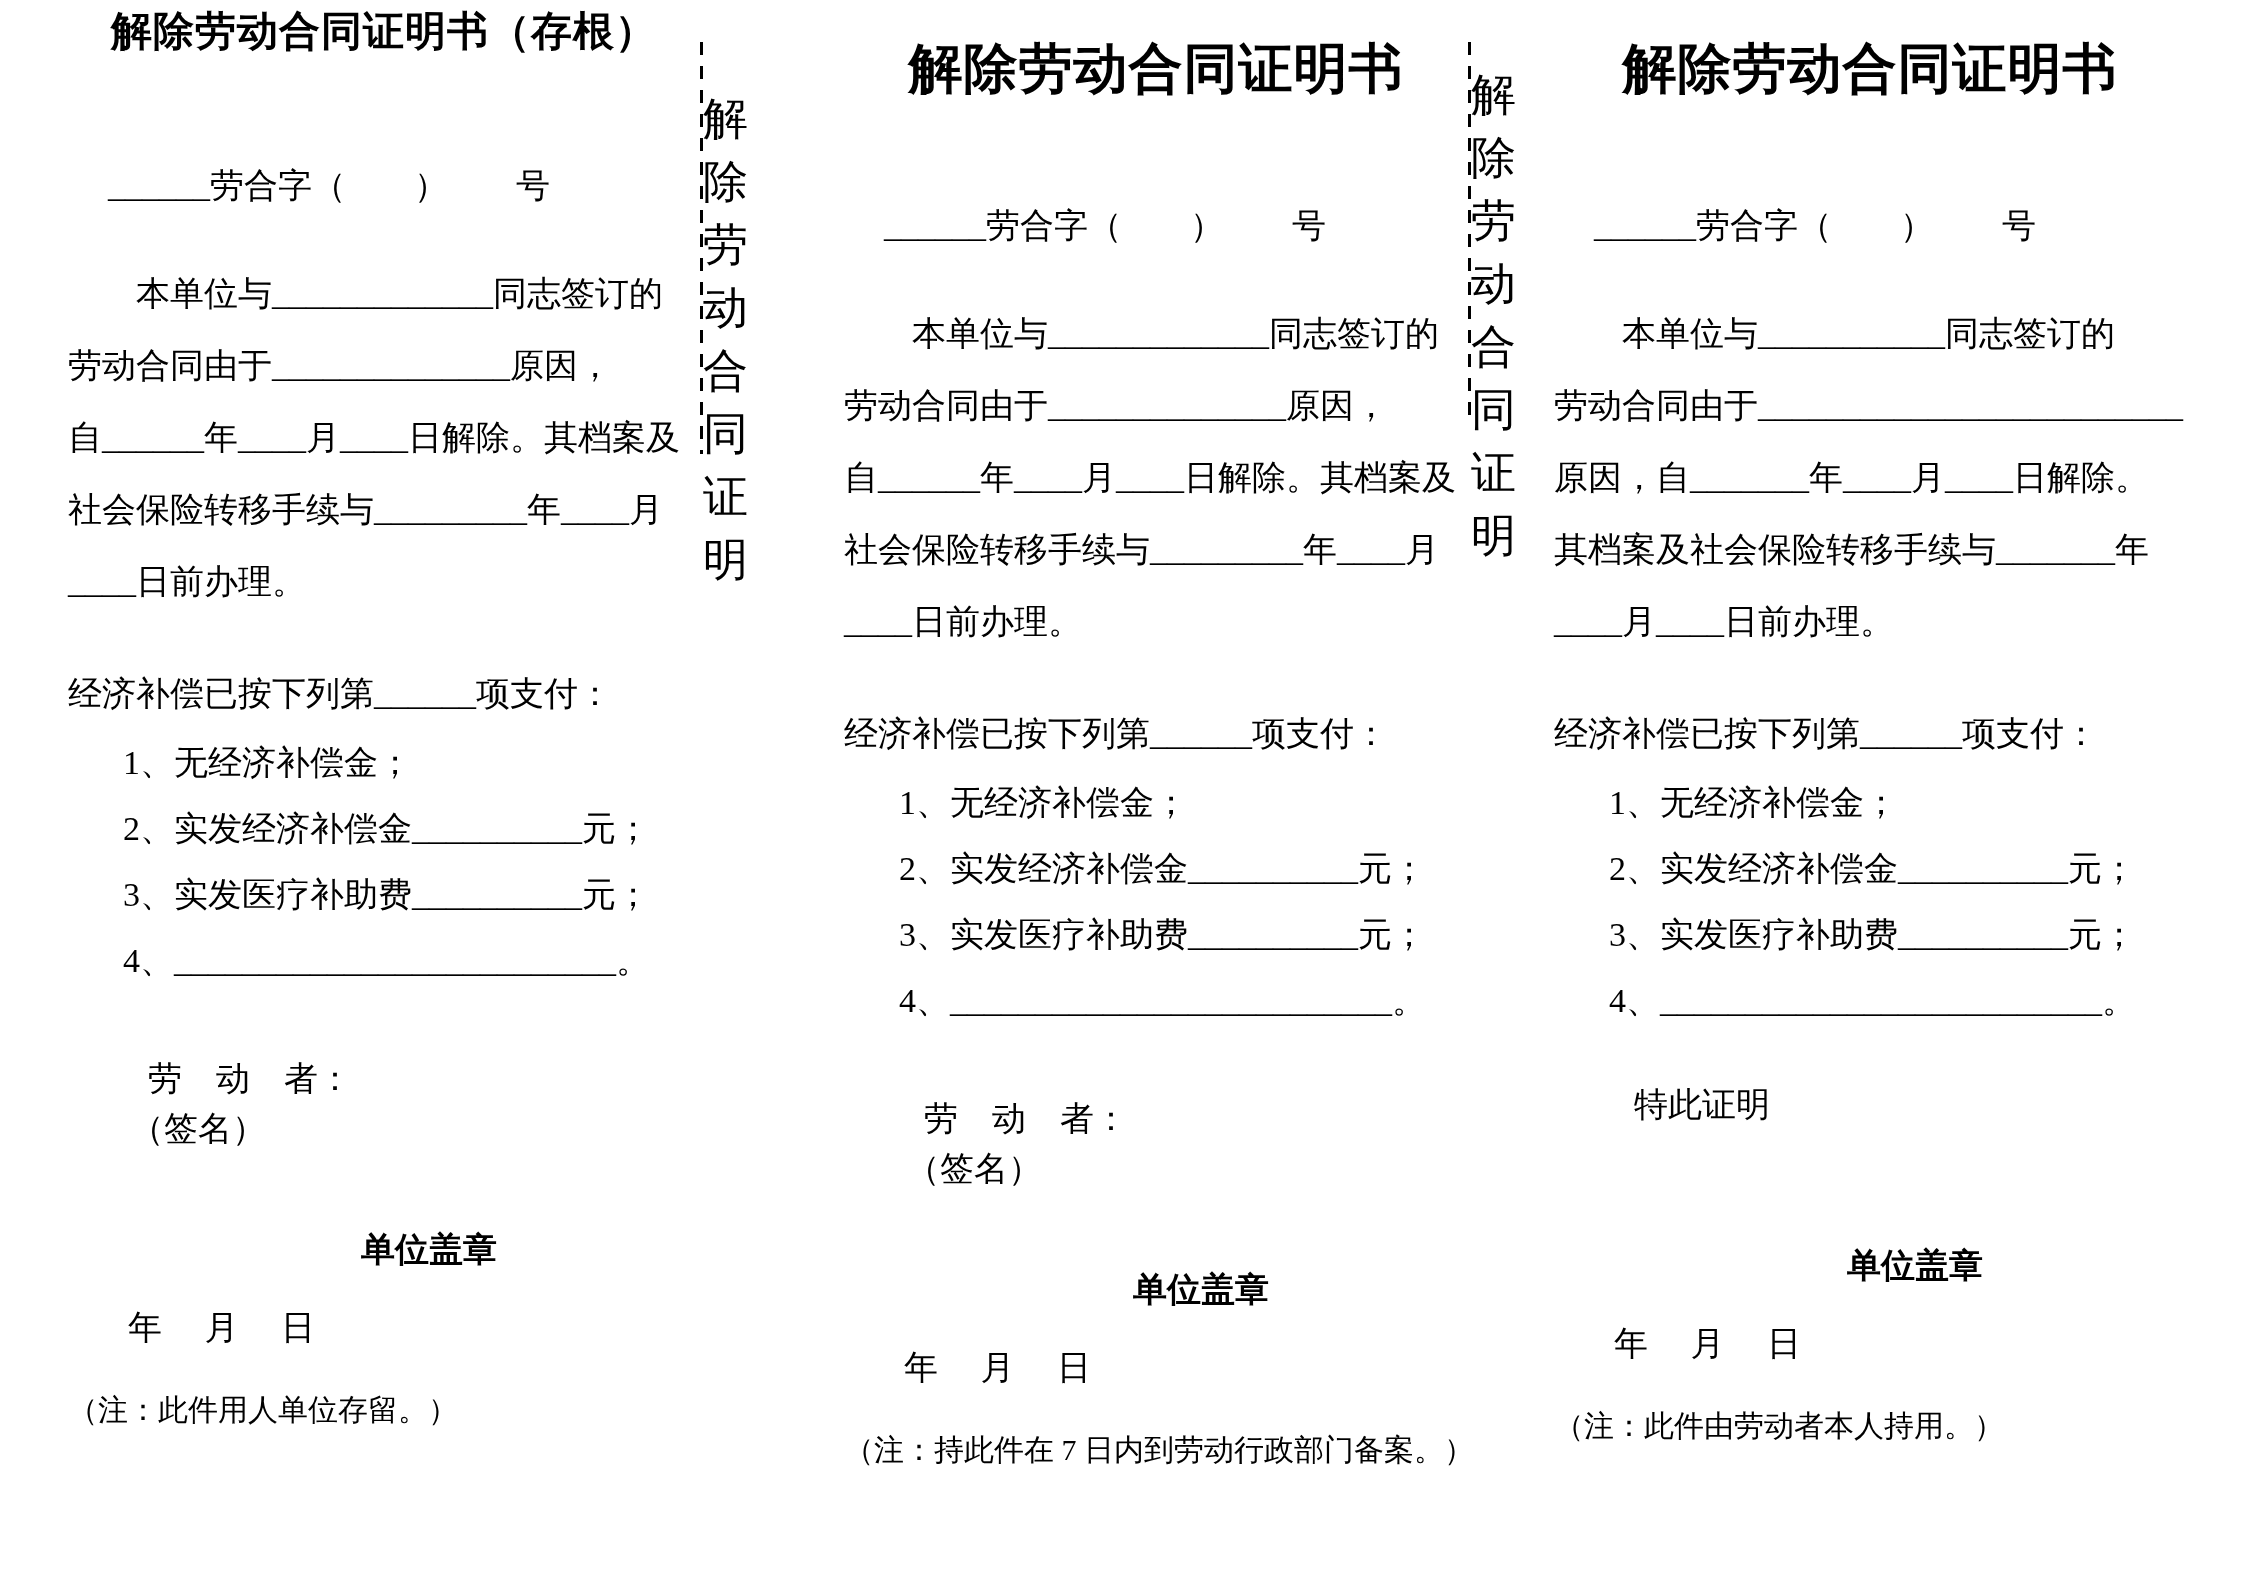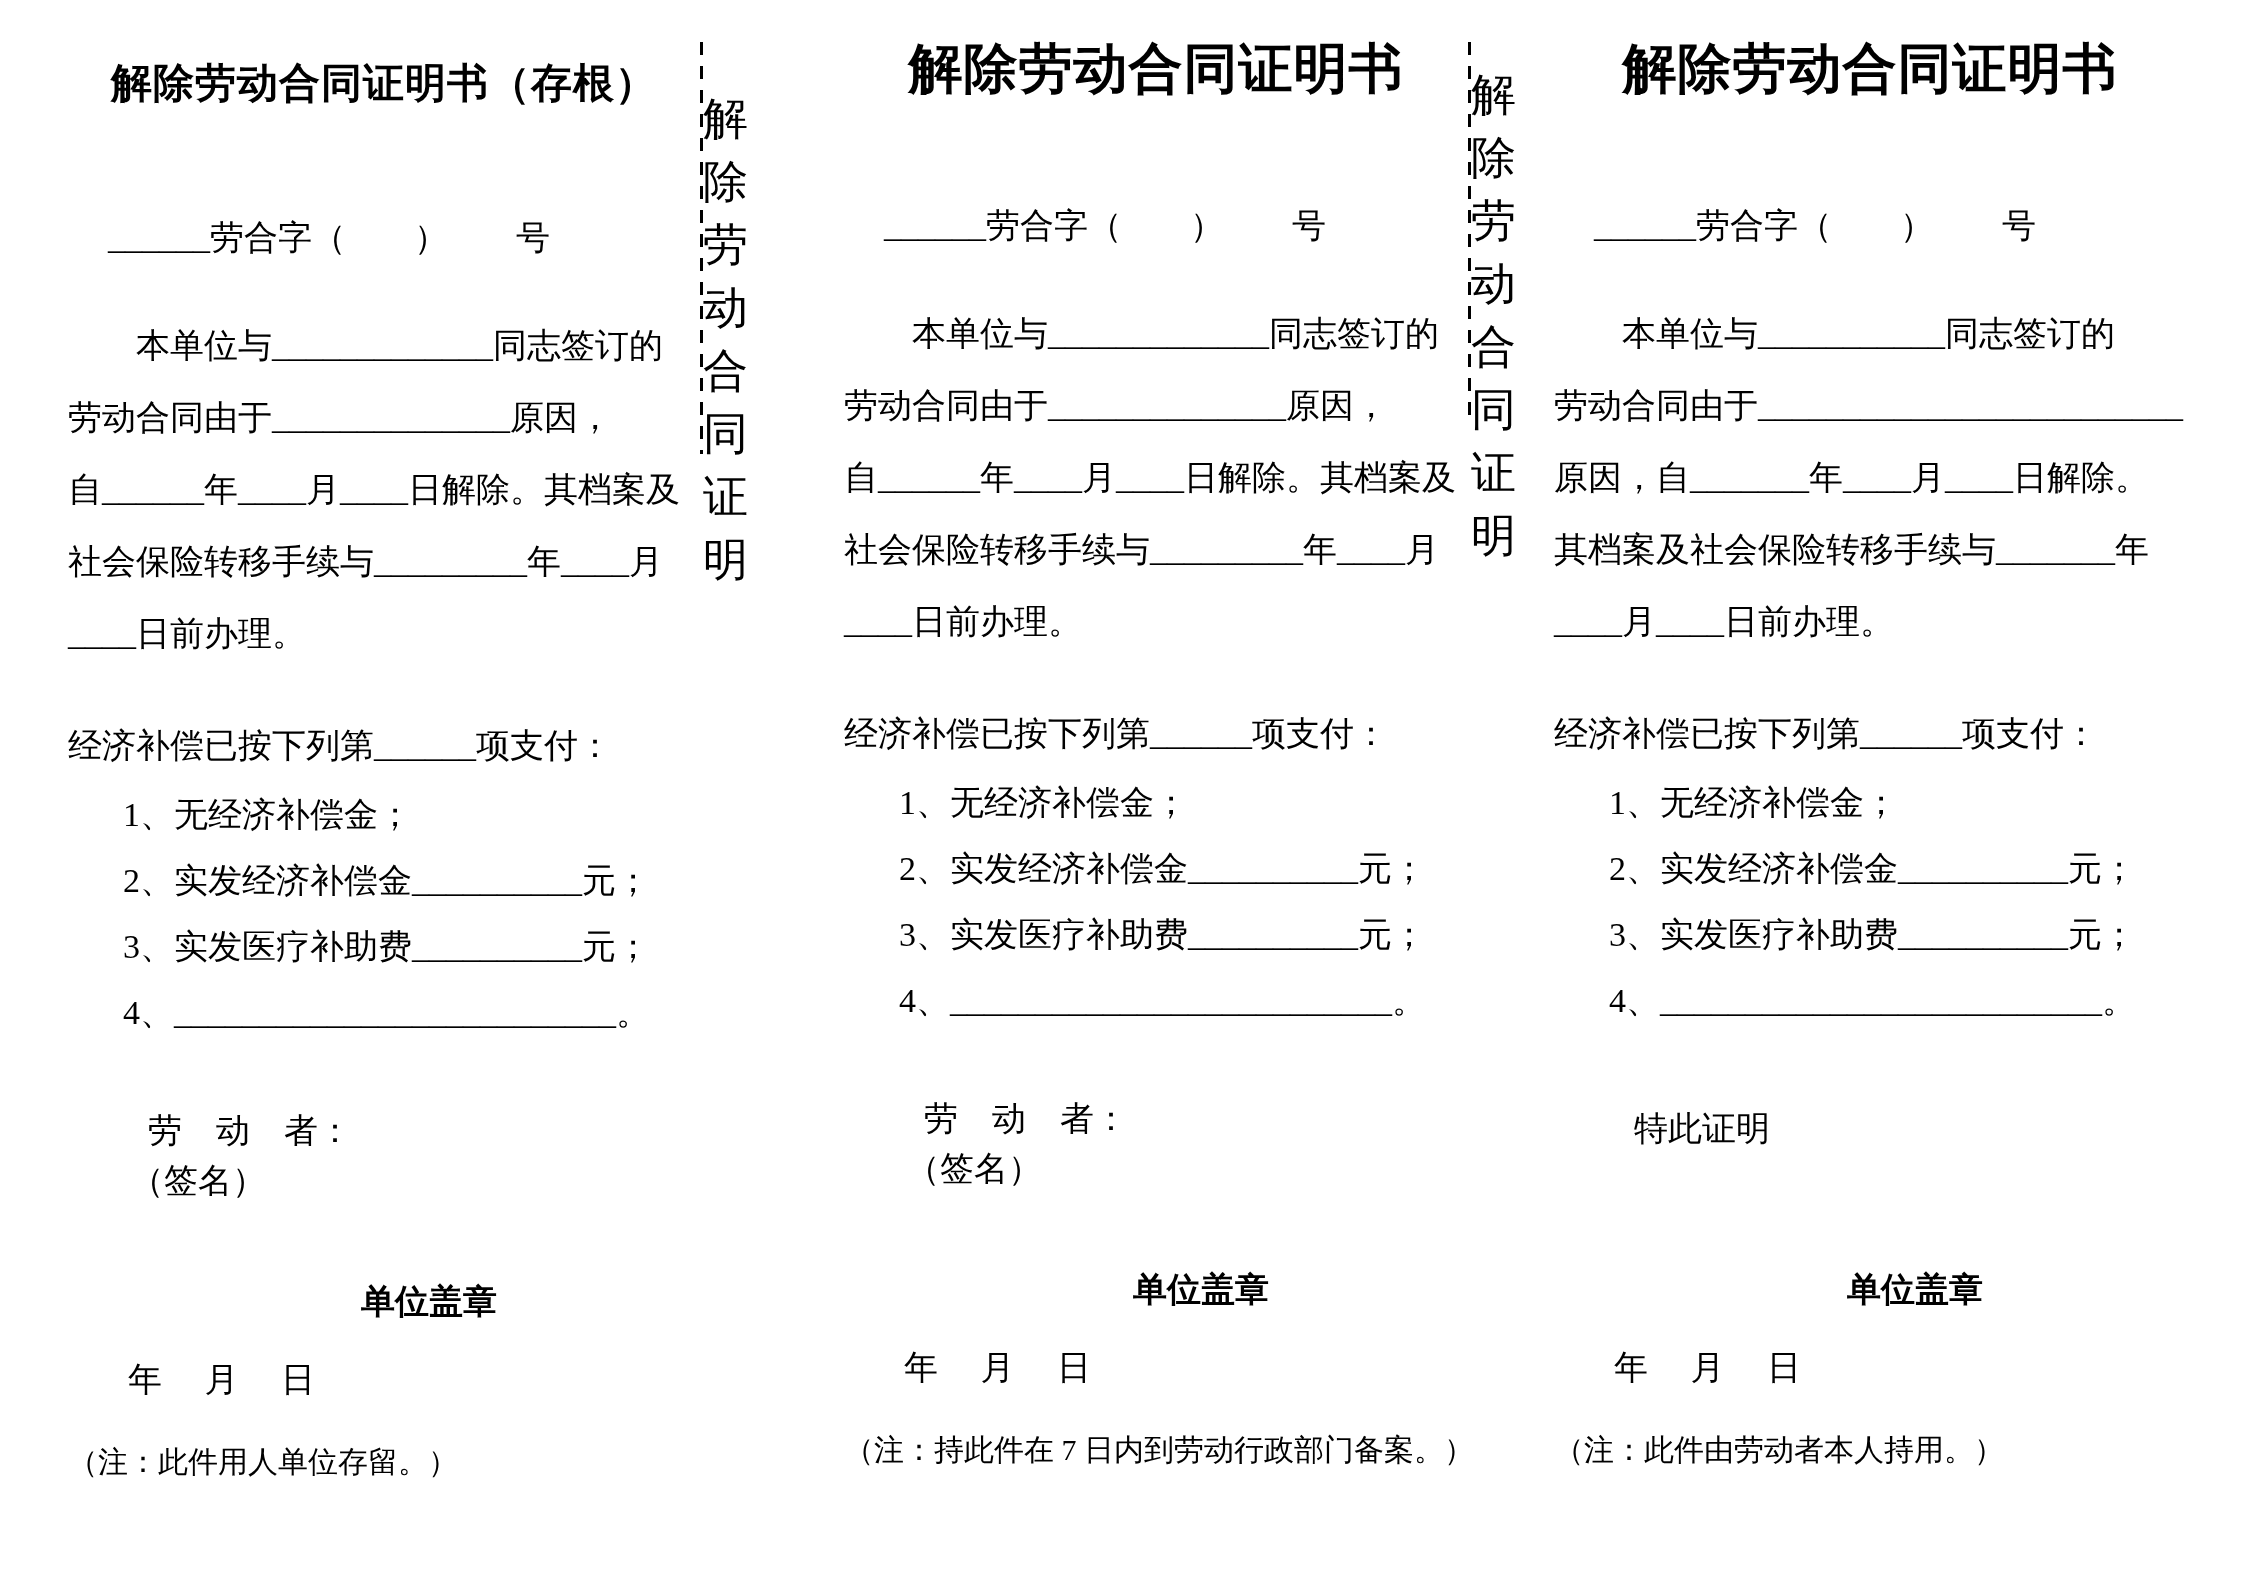--- a/index.html
+++ b/index.html
@@ -11,37 +11,37 @@
     display:flex;align-items:stretch;overflow:hidden;
   }
   .col{flex:none;}
   .col--1{width:632px;margin-left:68px;}
   .col--2{width:624px;}
   .col--3{width:632px;}
 
   .line{white-space:nowrap;}
 
   .title{
-    margin-top:52px;font-size:41px;line-height:62px;
+    font-size:41px;line-height:62px;
     font-weight:bold;text-align:center;letter-spacing:1px;
   }
   .col--2 .title,.col--3 .title{font-size:54px;line-height:66px;margin-top:36px;}
 
   .ref{margin-top:88px;font-size:34px;line-height:72px;text-align:left;padding-left:40px;}
 
   .bodyblock{margin-top:36px;}
   .bodyp{font-size:34px;line-height:72px;}
   .bodyp--first{text-indent:68px;}
 
   .pay{margin-top:40px;font-size:34px;line-height:72px;}
   .item{font-size:34px;line-height:66px;padding-left:55px;}
 
   .worker{margin-top:60px;font-size:34px;line-height:50px;padding-left:80px;}
   .sign{font-size:34px;line-height:50px;padding-left:62px;}
-  .closing{margin-top:70px;font-size:34px;line-height:50px;padding-left:80px;}
+  .closing{margin-top:46px;font-size:34px;line-height:50px;padding-left:80px;}
 
   .seal{margin-top:72px;font-size:34px;line-height:48px;font-weight:bold;text-align:center;padding-left:90px;}
   .col--3 .seal{margin-top:112px;}
   .date{margin-top:30px;font-size:34px;line-height:48px;text-align:left;padding-left:60px;}
   .note{margin-top:36px;font-size:30px;line-height:44px;}
 
   .divider{
     flex:none;display:flex;align-items:flex-start;
     padding:42px 0 40px 0;
   }

